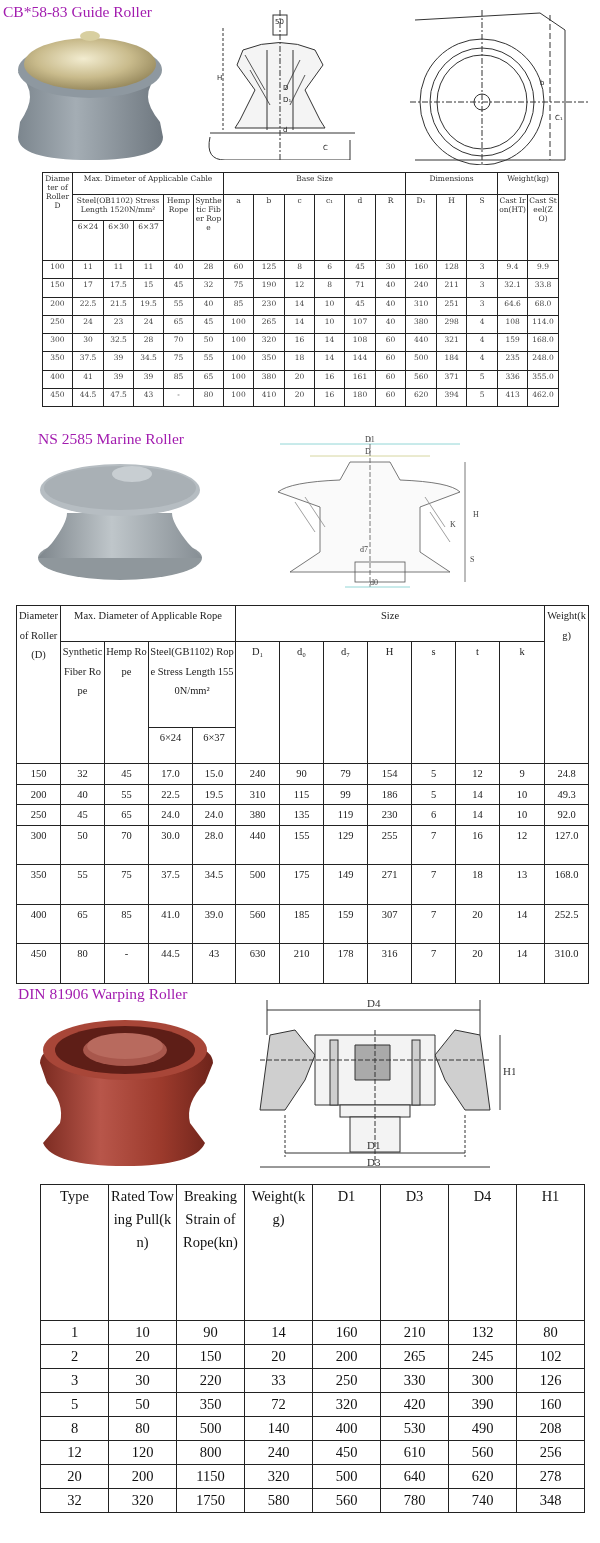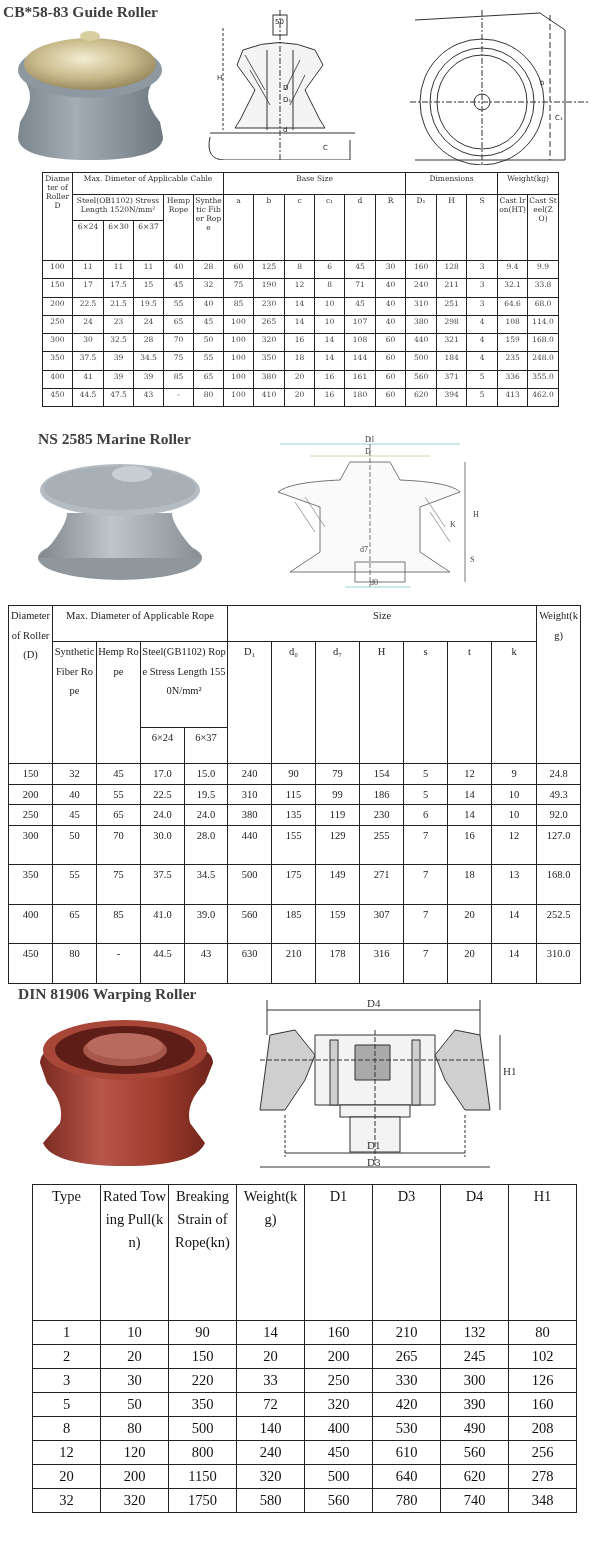--- a/index.html
+++ b/index.html
@@ -1,18 +1,18 @@
 <!DOCTYPE html>
 <html><head>
 <meta charset="utf-8">
 <style>
   * { box-sizing: border-box; margin: 0; padding: 0; }
   body { width: 600px; height: 1543px; background: #ffffff; position: relative; overflow: hidden; font-family: "Liberation Serif", serif; color: #111; }
   .abs { position: absolute; }
-  .title { font-family: "Liberation Serif", serif; font-weight: bold; font-size: 15.5px; color: #404040; white-space: nowrap; }
+  .title { font-family: "Liberation Serif", serif; font-weight: normal; font-size: 15.5px; color: #a21caf; white-space: nowrap; }
   table { border-collapse: collapse; position: absolute; table-layout: fixed; }
   td { border: 1.5px solid #222; text-align: center; vertical-align: top; word-break: break-all; overflow: hidden; }
   .t1 td { font-size: 7.5px; line-height: 9px; color: #444; padding: 1px 1px; font-family: "DejaVu Serif", serif; }
   .t1 .hdr { font-weight: normal; color: #333; }
   .t2 td { font-size: 10.5px; line-height: 19.5px; color: #222; padding: 0 1px; font-family: "Liberation Serif", serif; }
   .t3 td { font-size: 14.5px; line-height: 23px; color: #111; padding: 0 2px; font-family: "Liberation Serif", serif; }
   .pic { position: absolute; }
 </style>
 </head>
 <body>
@@ -307,21 +307,21 @@
   </g>
   <text x="95" y="10" font-size="8" fill="#444" font-family="Liberation Serif, serif">D1</text>
   <text x="95" y="22" font-size="8" fill="#444" font-family="Liberation Serif, serif">D</text>
   <text x="203" y="85" font-size="8" fill="#444" font-family="Liberation Serif, serif">H</text>
   <text x="180" y="95" font-size="8" fill="#444" font-family="Liberation Serif, serif">K</text>
   <text x="90" y="120" font-size="8" fill="#444" font-family="Liberation Serif, serif">d7</text>
   <text x="200" y="130" font-size="8" fill="#444" font-family="Liberation Serif, serif">S</text>
   <text x="100" y="153" font-size="8" fill="#444" font-family="Liberation Serif, serif">d0</text>
 </svg>
 
-<table class="t2" style="left:8px; top:605px; width:572px;">
+<table class="t2" style="left:16px; top:605px; width:572px;">
   <colgroup>
     <col style="width:44px">
       <col style="width:44px">
       <col style="width:44px">
       <col style="width:44px">
       <col style="width:43px">
     <col style="width:44px">
       <col style="width:44px">
       <col style="width:44px">
       <col style="width:44px">
@@ -501,21 +501,21 @@
     <line x1="5" y1="192" x2="235" y2="192"></line>
     <line x1="30" y1="140" x2="30" y2="182" stroke-dasharray="3,2"></line>
       <line x1="210" y1="140" x2="210" y2="182" stroke-dasharray="3,2"></line>
   </g>
   <text x="112" y="32" font-size="11" fill="#333" font-family="Liberation Serif, serif">D4</text>
   <text x="248" y="100" font-size="11" fill="#333" font-family="Liberation Serif, serif">H1</text>
   <text x="112" y="174" font-size="11" fill="#333" font-family="Liberation Serif, serif">D1</text>
   <text x="112" y="191" font-size="11" fill="#333" font-family="Liberation Serif, serif">D3</text>
 </svg>
 
-<table class="t3" style="left:32px; top:1184px; width:544px;">
+<table class="t3" style="left:40px; top:1184px; width:544px;">
   <colgroup>
     <col style="width:68px">
       <col style="width:68px">
       <col style="width:68px">
       <col style="width:68px">
     <col style="width:68px">
       <col style="width:68px">
       <col style="width:68px">
       <col style="width:68px">
   </colgroup>

